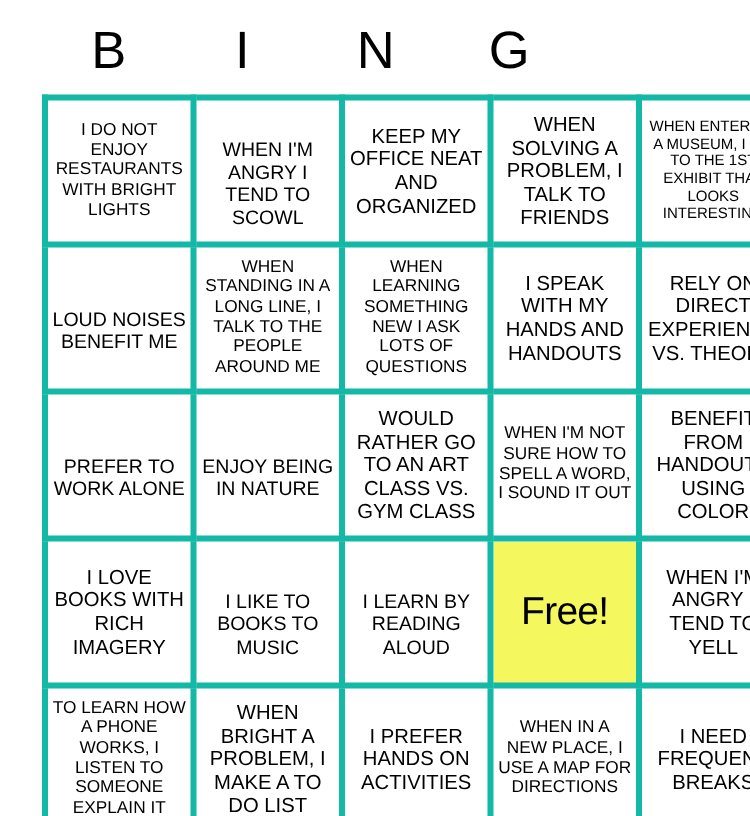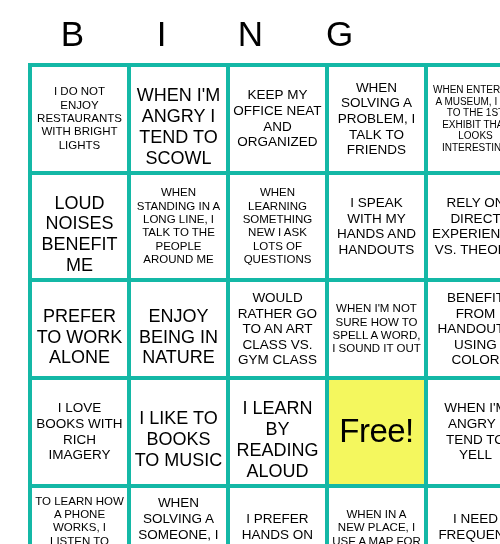--- a/index.html
+++ b/index.html
@@ -62,31 +62,31 @@
     vertical-align: middle;
     background: #ffffff;
     overflow: hidden;
   }
   .cell-text {
     display: block;
     line-height: 1.16;
     word-wrap: break-word;
   }
   
-  .sz-lg  { font-size: 18px; margin-top: 16px; }
+  .sz-lg  { font-size: 13px; margin-top: 16px; }
   .sz-md  { font-size: 13.5px; }
   .sz-sm  { font-size: 11.5px; }
   .sz-xs  { font-size: 10px; }
 
   td.free-cell {
     background: #F4F75E;
   }
   .free-text {
     display: block;
-    font-size: 33px;
+    font-size: 26px;
     line-height: 1.05;
     letter-spacing: -0.5px;
   }
 </style>
 </head>
 <body>
 
 <div id="bingo-card">
 
   <div id="header-row">
@@ -165,21 +165,21 @@
           </td>
         <td>
             <span class="cell-text sz-md">WHEN I'M ANGRY I TEND TO YELL</span>
           </td>
       </tr>
       <tr>
         <td>
             <span class="cell-text sz-sm">TO LEARN HOW A PHONE WORKS, I LISTEN TO SOMEONE EXPLAIN IT</span>
           </td>
         <td>
-            <span class="cell-text sz-md">WHEN SOLVING A SOMEONE, I MAKE A TO DO LIST</span>
+            <span class="cell-text sz-md">WHEN BRIGHT A PROBLEM, I MAKE A TO DO LIST</span>
           </td>
         <td>
             <span class="cell-text sz-md">I PREFER HANDS ON ACTIVITIES</span>
           </td>
         <td>
             <span class="cell-text sz-sm">WHEN IN A NEW PLACE, I USE A MAP FOR DIRECTIONS</span>
           </td>
         <td>
             <span class="cell-text sz-md">I NEED FREQUENT BREAKS</span>
           </td>

